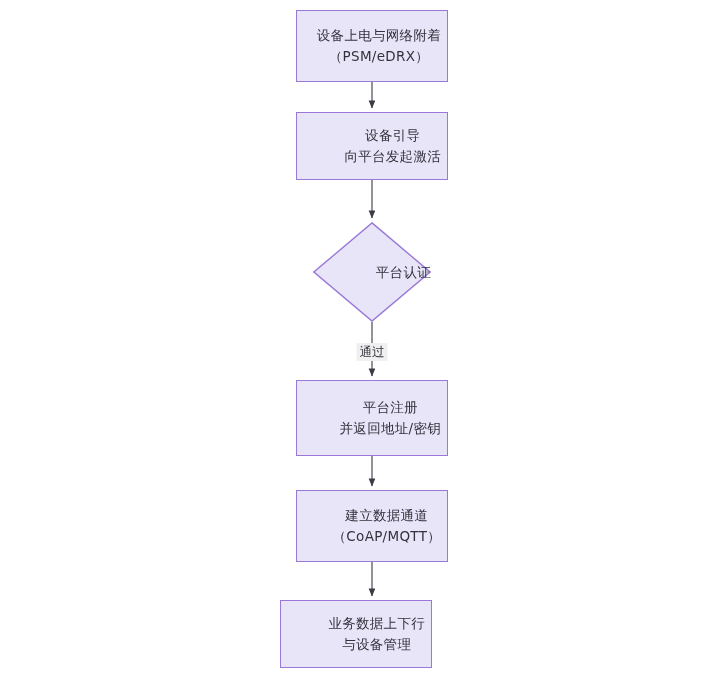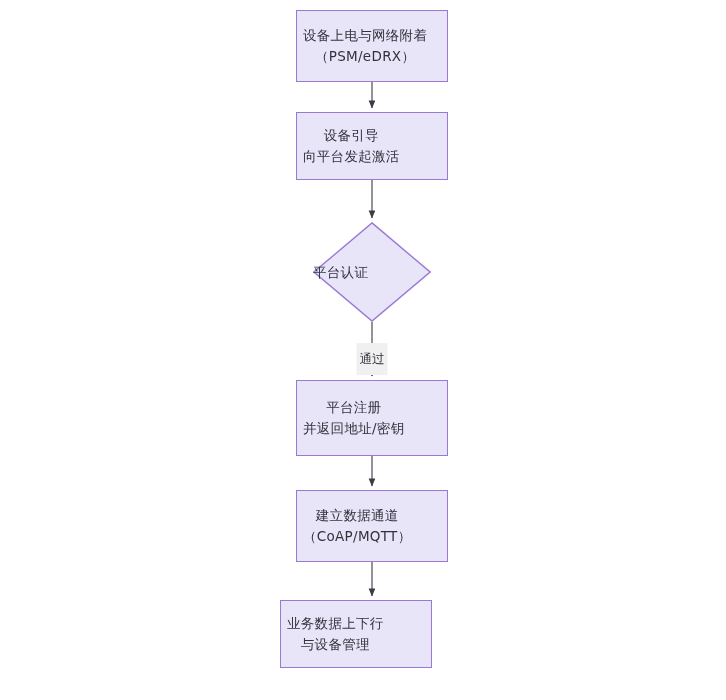--- a/index.html
+++ b/index.html
@@ -25,21 +25,21 @@
     top: 0;
     width: 726px;
     height: 700px;
     overflow: visible;
   }
   .node {
     position: absolute;
     box-sizing: border-box;
     display: flex;
     align-items: center;
-    justify-content: flex-start;
+    justify-content: flex-end;
     text-align: center;
   }
   .node-rect {
     background: #e8e5f8;
     border: 1.4px solid #9a79d6;
     color: #32323c;
     font-size: 13.5px;
     line-height: 1.55;
     letter-spacing: 0.3px;
   }
@@ -66,21 +66,21 @@
     line-height: 1.5;
     letter-spacing: 0.3px;
     white-space: pre-line;
   }
   .edge-label {
     position: absolute;
     background: #f0f0f0;
     color: #32323c;
     font-size: 12.5px;
     line-height: 1.3;
-    padding: 8px 3px;
+    padding: 1px 3px;
     white-space: nowrap;
     transform: translateX(-50%);
   }
 </style>
 </head>
 <body>
 
 <div id="flow-canvas">
 
   <svg class="edges" viewBox="0 0 726 700">

